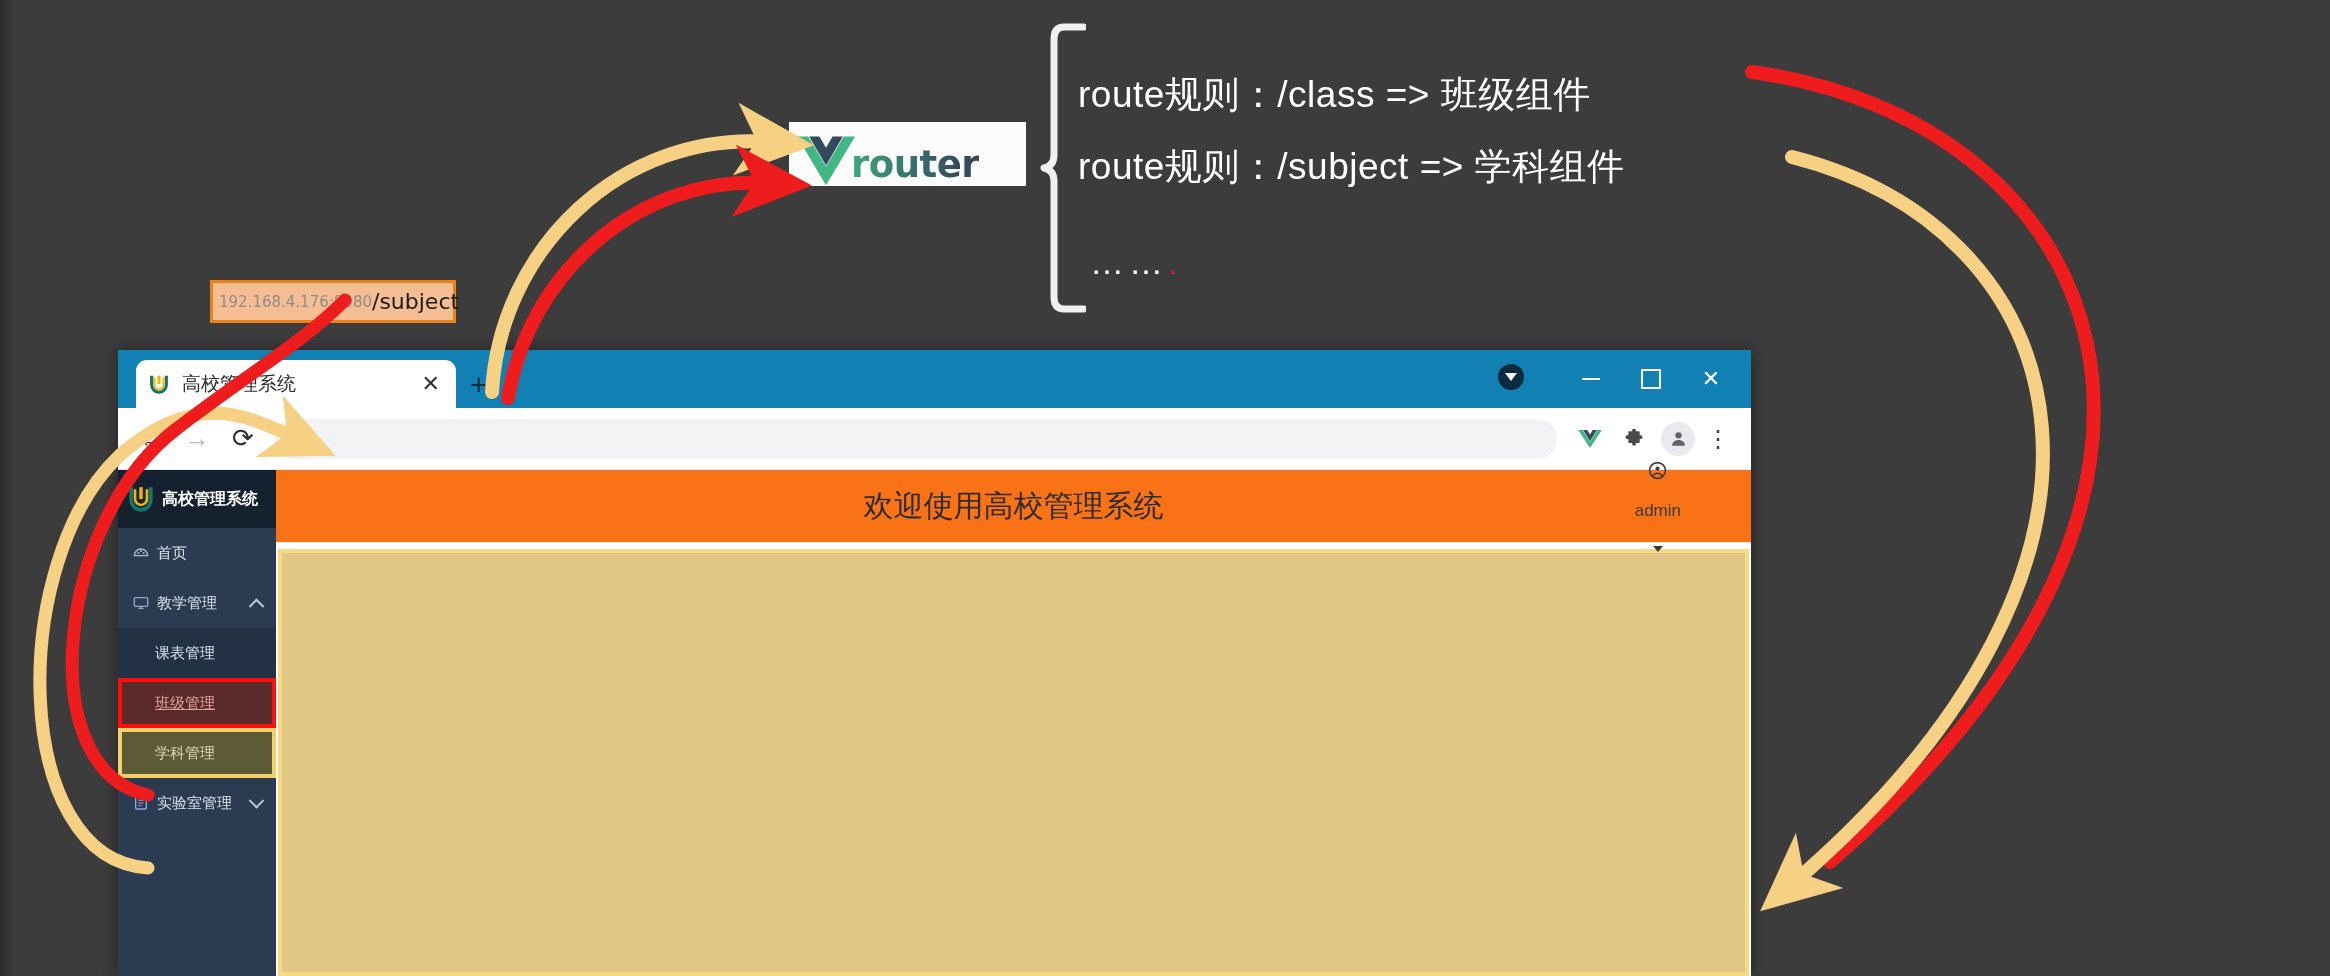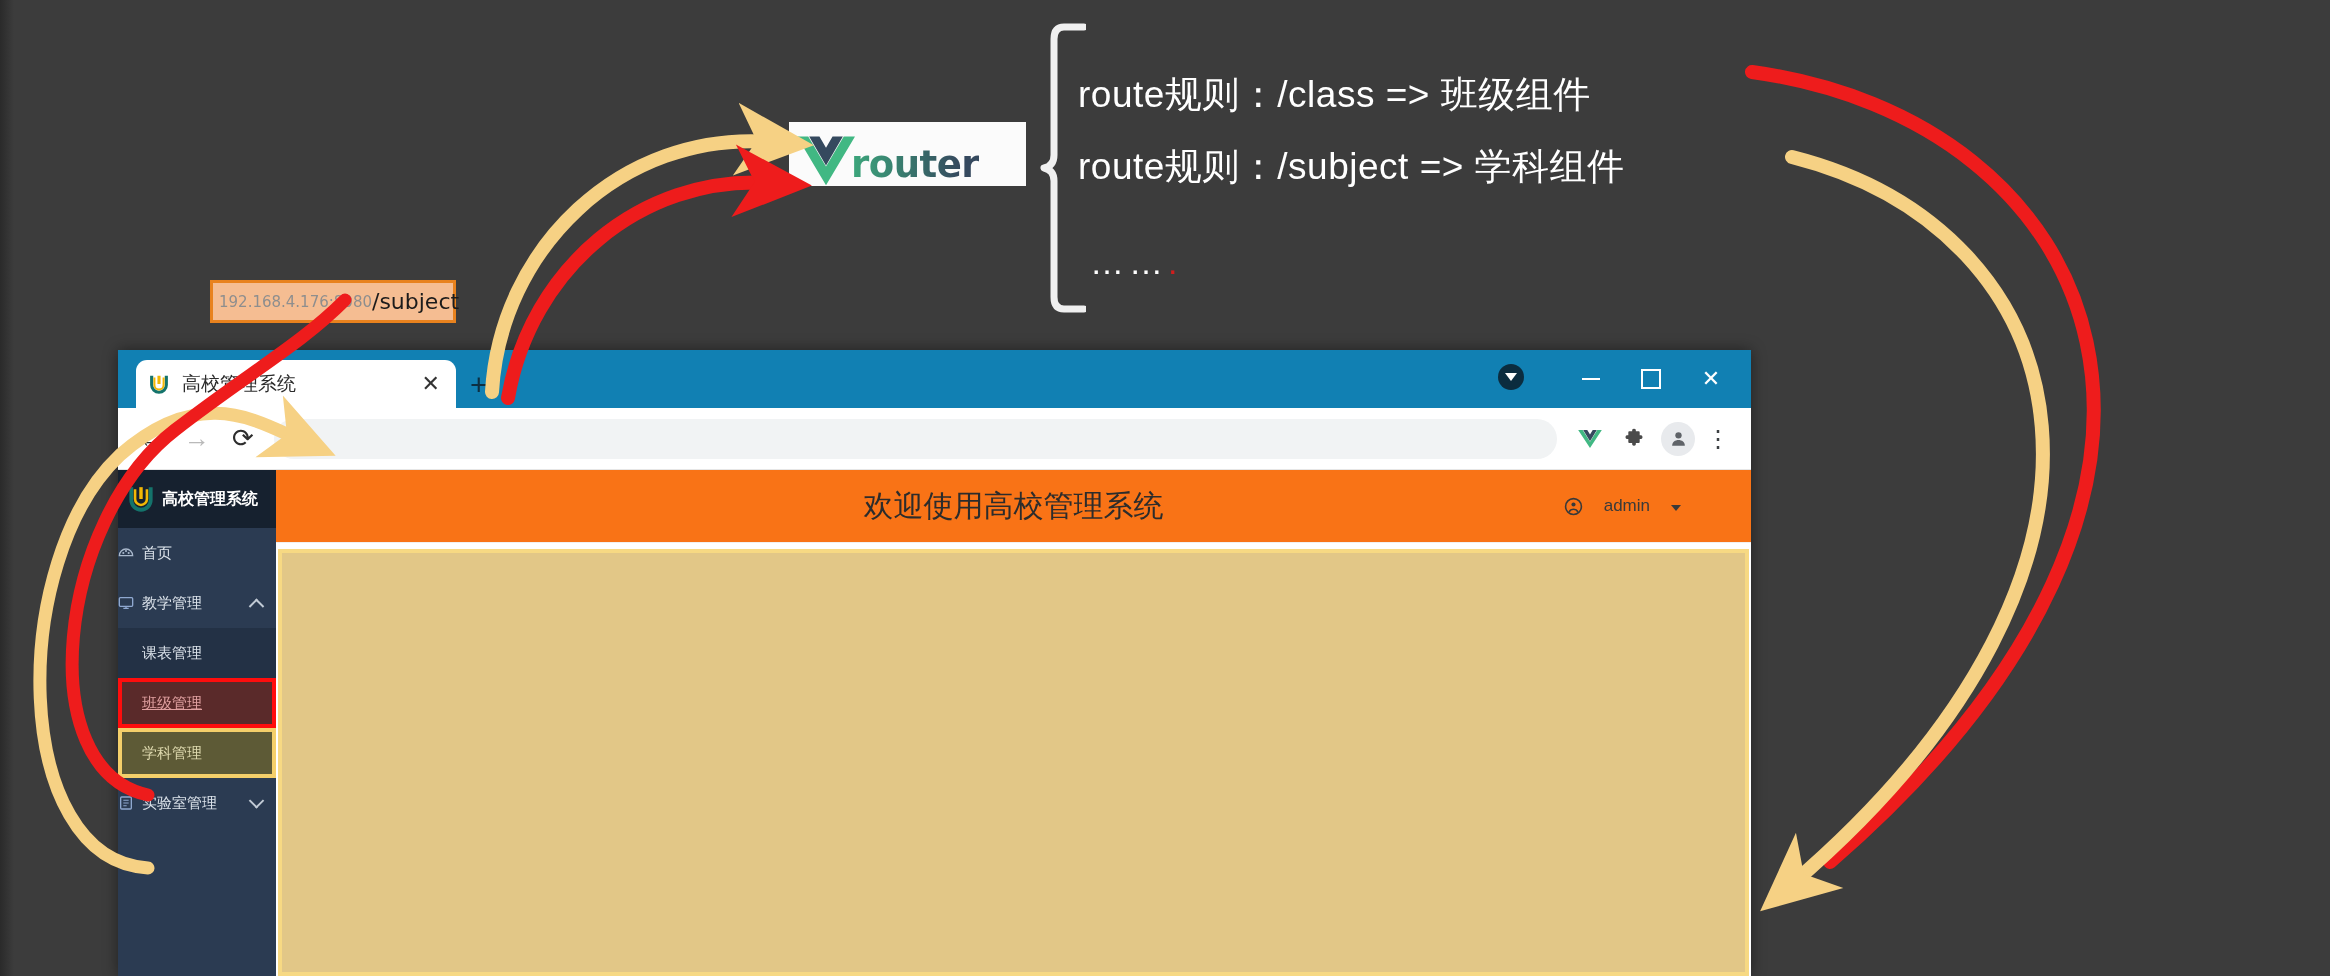--- a/index.html
+++ b/index.html
@@ -210,40 +210,40 @@
     display:flex; align-items:center;
     padding-left: 10px;
     gap: 8px;
   }
   #brand-logo { width: 26px; height: 28px; flex:none; }
   #brand-text { color:#ffffff; font-size: 16px; font-weight: bold; white-space: nowrap; }
 
   .menu-item {
     height: 50px;
     display:flex; align-items:center;
-    padding-left: 0;
+    padding-left: 15px;
     color: #dbe2ea;
     font-size: 15px;
     gap: 8px;
     position: relative;
     box-sizing: border-box;
   }
   .menu-item .chev {
     position:absolute; right: 14px; top: 50%;
     width: 9px; height: 9px;
     border-left: 2px solid #c2cbd6;
     border-top: 2px solid #c2cbd6;
   }
   .menu-item .chev.up { transform: translateY(-20%) rotate(45deg); }
   .menu-item .chev.down { transform: translateY(-70%) rotate(225deg); }
   .submenu { background: #22304396; }
   .sub-item {
     height: 50px;
     display:flex; align-items:center;
-    padding-left: 24px;
+    padding-left: 37px;
     color: #dbe2ea;
     font-size: 15px;
     background: #233145;
     box-sizing: border-box;
   }
   #sub-class {
     background: #5a2a2a;
     color: #e0a0a0;
     outline: 4px solid #ff0d0d;
     outline-offset: -4px;
@@ -267,21 +267,21 @@
   }
   #welcome-title {
     position: absolute;
     left: 50%; transform: translateX(-50%);
     font-size: 30px; color: #2c2c2c;
     white-space: nowrap;
   }
   #user-box {
     position: absolute; right: 70px;
     display: flex; align-items: center; gap: 21px;
-    font-size: 17px; color: #3a3a3a;
+    font-size: 17px; color: #3a3a3a; flex-direction: column;
   }
   #user-avatar { width: 19px; height: 19px; flex:none; }
   #user-caret {
     width:0;height:0;border-left:5px solid transparent;border-right:5px solid transparent;
     border-top:6px solid #3a3a3a; margin-top: 4px;
   }
   #content-highlight {
     margin: 6px 2px 0 2px;
     flex: 1;
     background: #e2c787;

